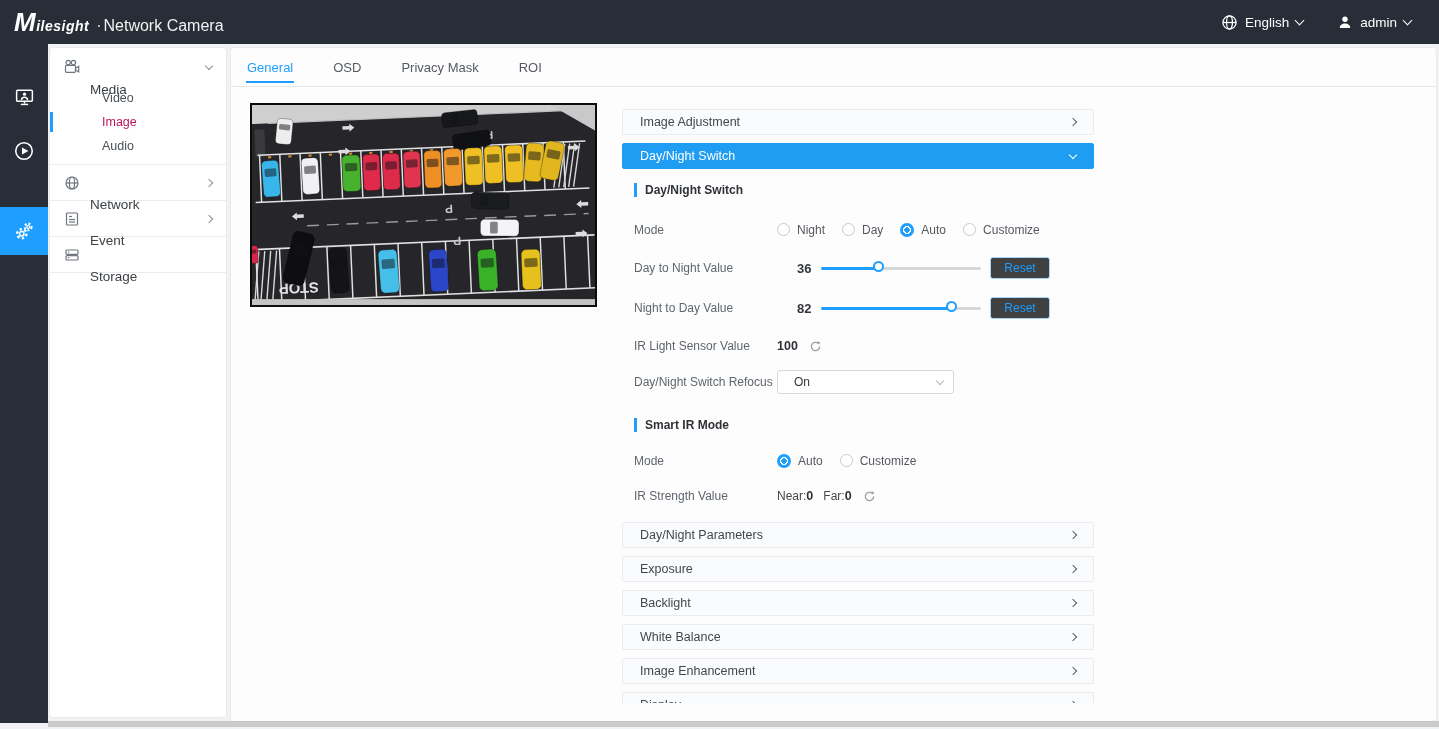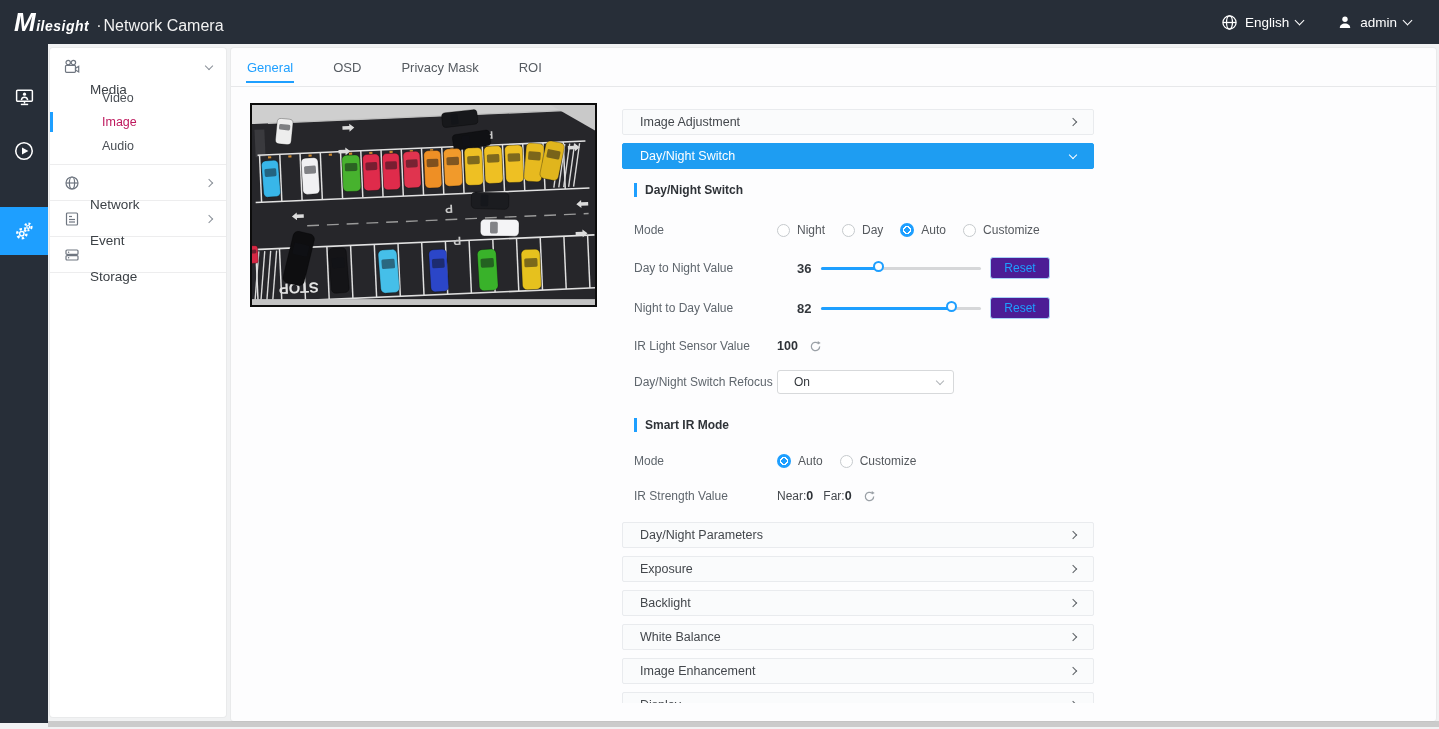--- a/index.html
+++ b/index.html
@@ -68,35 +68,35 @@
                 font-size:12.5px; color:#43474c; cursor:pointer; margin-bottom:8px; }
   .acc-header.active { background:#1e9df2; border-color:#1e9df2; color:#fff; font-weight:400; }
   .acc-body { position:relative; height:337px; margin-bottom:8px; }
   .r { position:absolute; left:12px; right:0; display:flex; align-items:center; }
   .section-title { font-size:12px; font-weight:bold; color:#2f3338; border-left:3px solid #1e9fff;
                    padding-left:8px; line-height:14px; }
   .rlabel { width:143px; font-size:12px; color:#5f666d; flex:none; }
 
   
   .radio-group { display:flex; align-items:center; gap:17px; }
-  .radio-opt { display:flex; align-items:flex-end; gap:7px; cursor:pointer; }
+  .radio-opt { display:flex; align-items:flex-start; gap:7px; cursor:pointer; }
   .radio { width:13px; height:13px; border-radius:50%; border:1px solid #c6cacd; background:#fff; flex:none; }
   .radio.checked { border:none; width:14px; height:14px;
                    background:radial-gradient(circle,#1e9fff 0 2.6px,#fff 2.7px 4.2px,#1e9fff 4.3px); }
   .ropt-label { font-size:12px; color:#55595e; }
 
   
   .val { width:24px; font-size:13px; font-weight:bold; color:#33373c; flex:none;margin-left:20px; }
   .slider { position:relative; width:160px; height:22px; flex:none; cursor:pointer; }
   .sl-track,.sl-fill { position:absolute; top:10px; height:3px; border-radius:2px; background:#d6d7d9; left:0; right:0; }
   .sl-fill { right:auto; background:#1e9fff; }
   .sl-handle { position:absolute; top:4px; width:11px; height:11px; border-radius:50%;
                background:#fff; border:2px solid #1e9fff; }
   .reset-btn { margin-left:9px; width:60px; height:22px; border:1px solid #a8d4f7; border-radius:3px;
-               background:#4c1d95; color:#1e9fff; font-size:12px; display:flex; align-items:center;
+               background:#404040; color:#1e9fff; font-size:12px; display:flex; align-items:center;
                justify-content:center; cursor:pointer; flex:none; }
 
   .bigval { font-size:12.5px; font-weight:bold; color:#2e3237; }
   .refresh { margin-left:11px; cursor:pointer; display:flex; }
 
   
   .select { position:relative; width:177px; height:24px; border:1px solid #d7d9db; border-radius:3px;
             background:#fff; display:flex; align-items:center; padding-left:16px; font-size:12px;
             color:#33373c; cursor:pointer; }
   .select .chev { position:absolute; right:10px; border-color:#b0b4b8; margin-top:-2px; }

